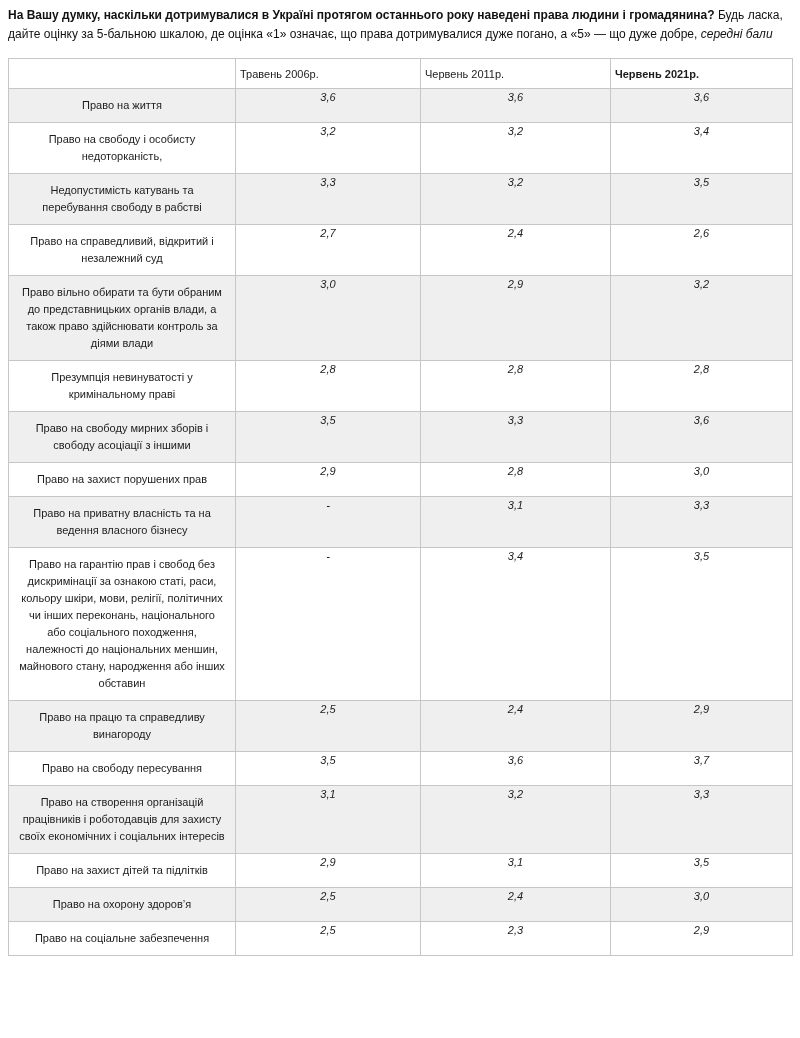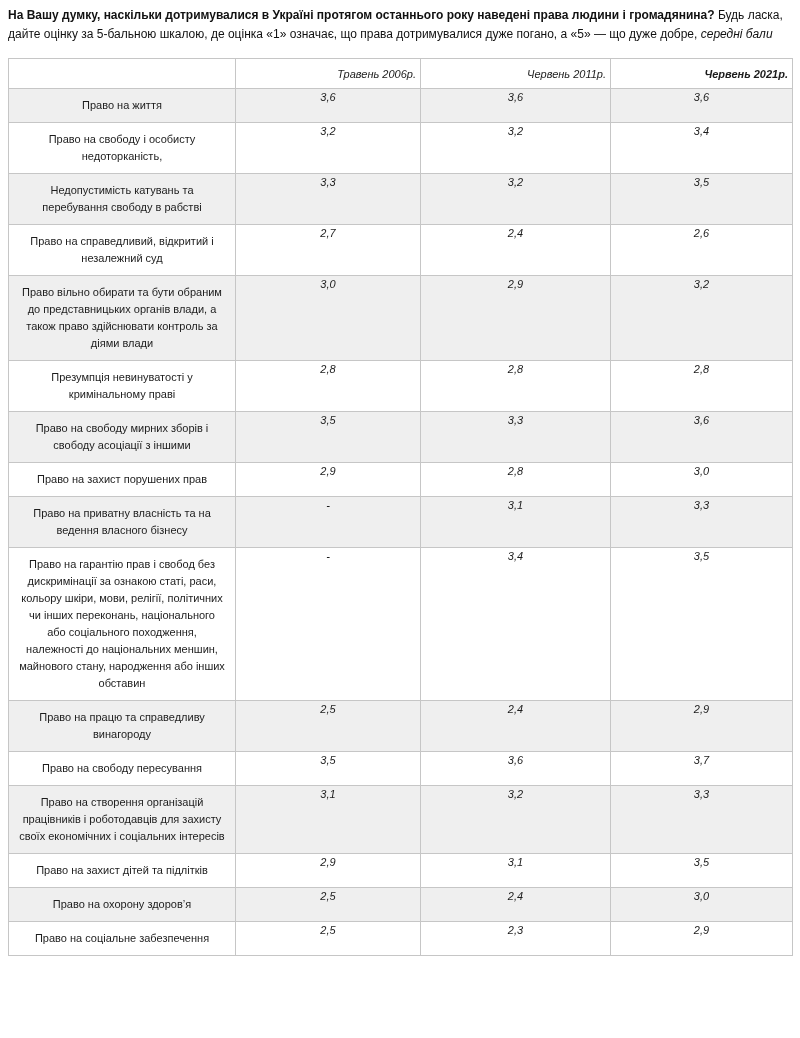--- a/index.html
+++ b/index.html
@@ -30,22 +30,21 @@
   table.ratings th,
   table.ratings td {
     border: 1px solid #c6c6c6;
     font-size: 11px;
     vertical-align: top;
     box-sizing: border-box;
   }
   table.ratings th {
     height: 30px;
     vertical-align: middle;
-    text-align: right;
-    font-style: italic;
+    text-align: left;
     font-weight: 400;
     padding: 4px;
     background: #ffffff;
   }
   table.ratings th.bold { font-weight: 700; }
   col.c-label { width: 227px; }
   col.c-2006  { width: 185px; }
   col.c-2011  { width: 190px; }
   col.c-2021  { width: 182px; }
   td.label {

